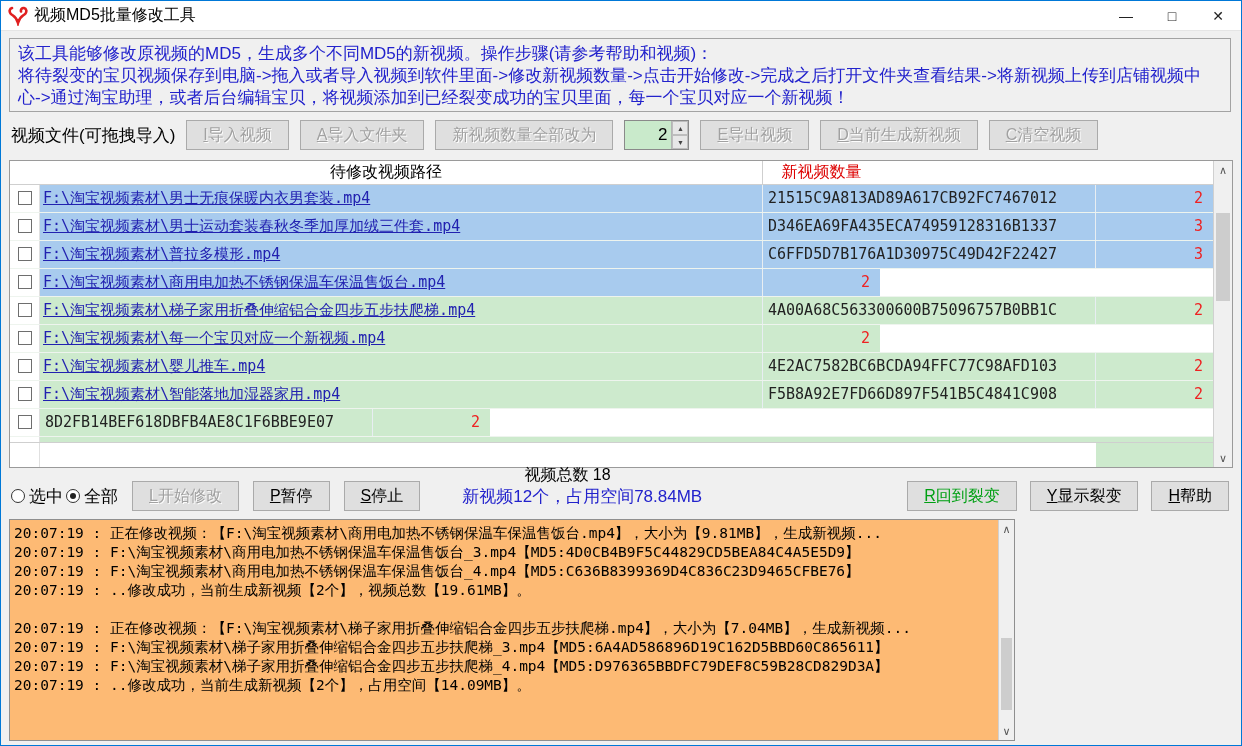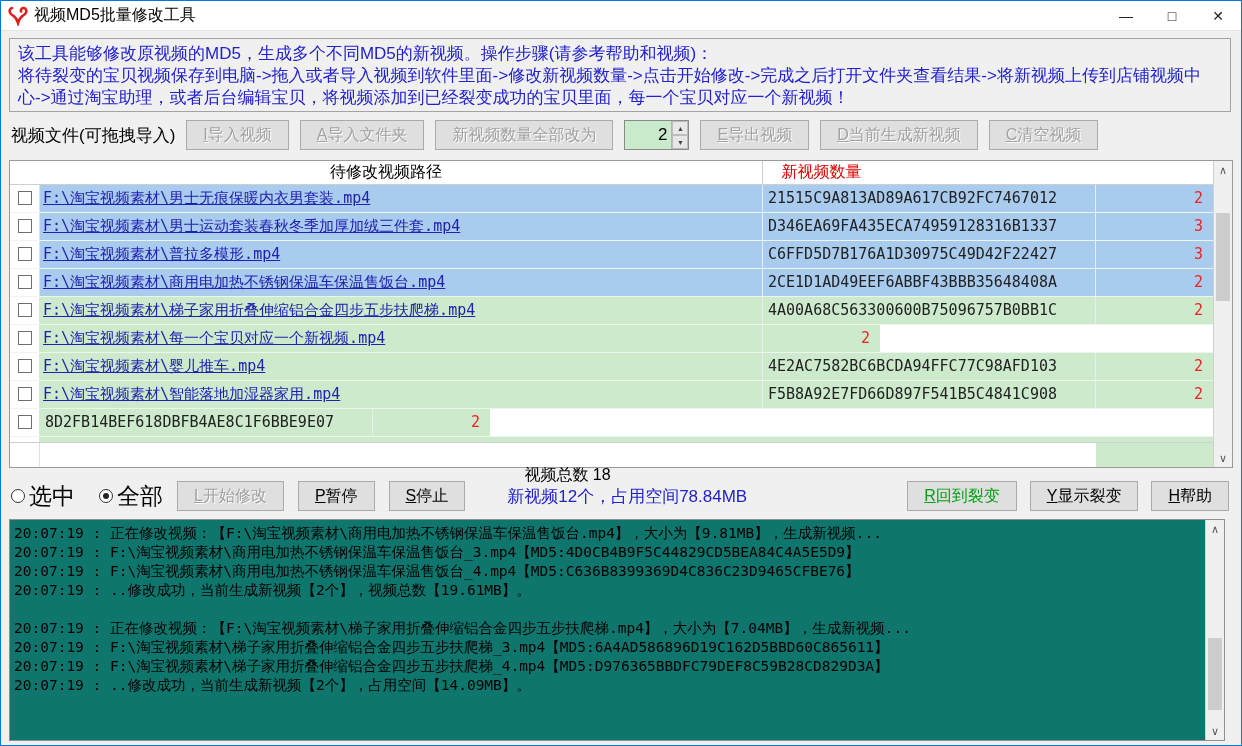--- a/index.html
+++ b/index.html
@@ -74,34 +74,34 @@
   .vscroll { width:19px; background:#f0f0f0; border-left:1px solid #d0d0d0;
              display:flex; flex-direction:column; position:relative; }
   .sb-arrow { height:18px; display:flex; align-items:center; justify-content:center;
               font-size:11px; color:#555; }
   .sb-arrow.bottom { margin-top:auto; }
   .sb-thumb { position:absolute; left:2px; right:2px; background:#cdcdcd; }
 
   
   .controls { position:absolute; top:478px; left:10px; right:12px; height:34px;
               display:flex; align-items:center; }
-  .radio-group { display:flex; align-items:center; gap:24px; font-size:23px; margin-right:14px; }
+  .radio-group { display:flex; align-items:center; gap:3px; font-size:17px; margin-right:14px; }
   .radio-item { display:flex; align-items:center; gap:4px; }
   .radio { width:14px; height:14px; border:1px solid #333; border-radius:50%;
            background:#fff; position:relative; }
   .radio.checked::after { content:""; position:absolute; left:3px; top:3px; width:6px;
            height:6px; border-radius:50%; background:#222; }
   .controls .btn { margin-right:14px; }
   .status-text { font-size:17px; color:#2222cc; white-space:nowrap;margin-left:28px; }
   .right-btns { margin-left:auto; display:flex; gap:13px; }
   .right-btns .btn { margin-right:0; }
 
   
-  .log-wrap { position:absolute; top:518px; left:8px; width:1216px; height:222px;
-              border:1px solid #8f8f8f; display:flex; background:#0f766e; }
+  .log-wrap { position:absolute; top:518px; left:8px; width:1006px; height:222px;
+              border:1px solid #8f8f8f; display:flex; background:#fdba74; }
   .log-body { width:1207px; padding:4px 2px 0 4px; overflow:hidden;
               font-family:"DejaVu Sans Mono",monospace; font-size:14.5px; line-height:19px;
               color:#000; }
   .log-line { white-space:nowrap; height:19px; }
 </style>
 </head>
 <body>
 
 <div class="window">
 
@@ -196,21 +196,20 @@
     <div class="cell count-cell">3</div>
   </div>
 
   <div class="trow row-blue">
     <div class="cell check-cell">
               <span class="checkbox"></span>
             </div>
     <div class="cell path-cell">
               <span class="path-link">F:\淘宝视频素材\商用电加热不锈钢保温车保温售饭台.mp4</span>
             </div>
-    <div class="cell md5-cell">2CE1D1AD49EEF6ABBF43BBB35648408A</div>
     <div class="cell count-cell">2</div>
   </div>
 
   <div class="trow row-green">
     <div class="cell check-cell">
               <span class="checkbox"></span>
             </div>
     <div class="cell path-cell">
               <span class="path-link">F:\淘宝视频素材\梯子家用折叠伸缩铝合金四步五步扶爬梯.mp4</span>
             </div>

